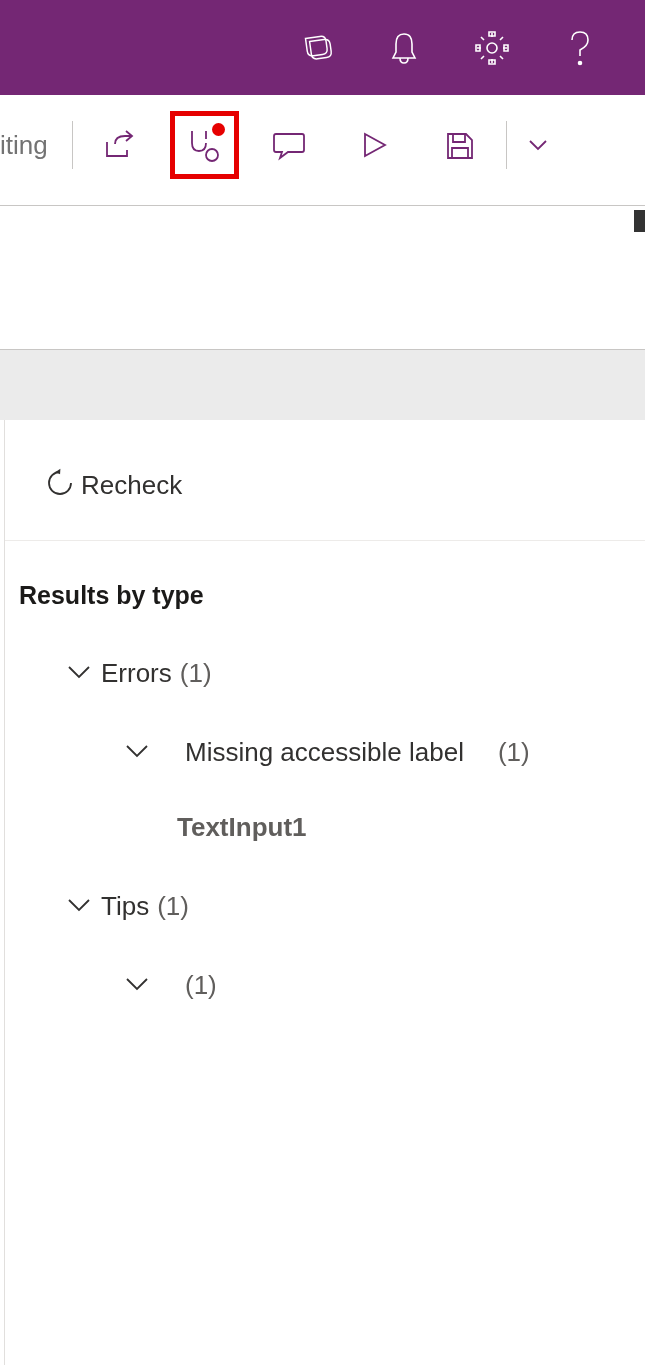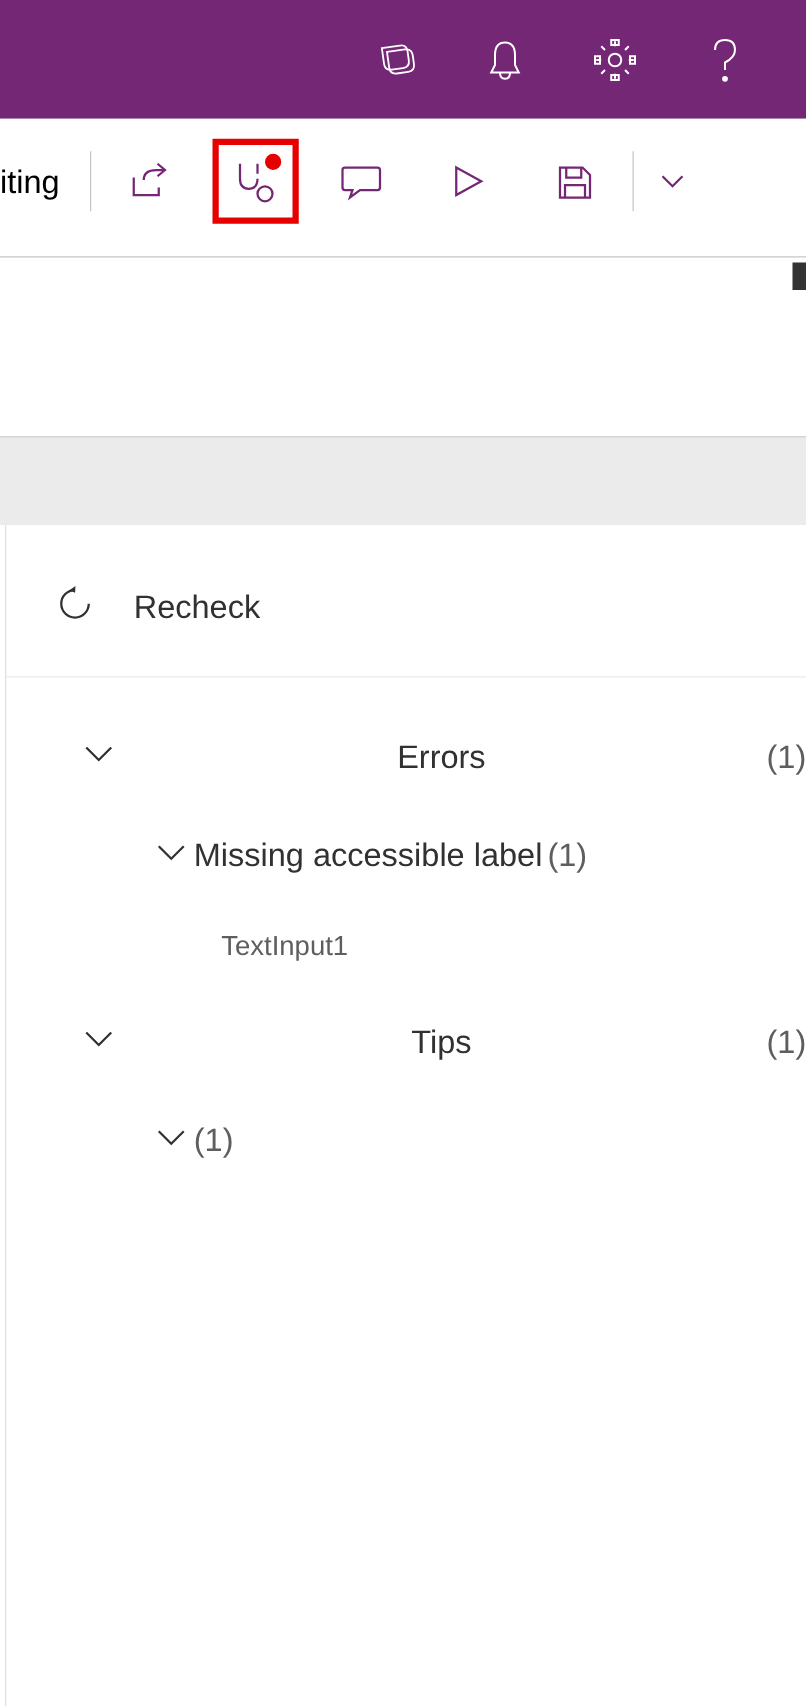--- a/index.html
+++ b/index.html
@@ -32,21 +32,21 @@
     .toolbar {
       background: #fff;
       height: 100px;
       display: flex;
       align-items: center;
       padding: 0 0px;
       gap: 0px;
     }
     .toolbar-text {
       font-size: 26px;
-      color: #000000;
+      color: #737373;
       padding-right: 20px;
     }
     .toolbar-sep {
       width: 1px;
       height: 48px;
       background: #c8c6c4;
       margin: 0 4px;
     }
     .tb-btn {
       width: 85px;
@@ -94,53 +94,52 @@
     .gray-strip { height: 70px; background: #ebebeb; }
     .panel {
       border-left: 1px solid #e1dfdd;
       margin-left: 4px;
       height: calc(1365px - 95px - 100px - 10px - 145px - 70px);
       padding-top: 48px;
     }
     .recheck-row {
       display: flex;
       align-items: center;
-      gap: 32px;
+      gap: 6px;
       padding: 0 40px 38px 40px;
       border-bottom: 1px solid #edebe9;
       cursor: pointer;
     }
     .recheck-row svg { stroke: #323130; fill: none; stroke-width: 1.8; }
     .recheck-label { font-size: 26px; color: #323130; }
     .results-title {
       font-size: 25px;
       font-weight: 600;
       color: #1b1a19;
       padding: 40px 0 0 14px;
     }
     .group-row {
       display: flex;
       align-items: center;
       gap: 8px;
       padding: 48px 0 0 60px;
       cursor: pointer;
-      justify-content: space-between;
     }
     .subgroup-row {
       display: flex;
       align-items: center;
-      gap: 4px;
+      gap: 34px;
       padding: 48px 0 0 118px;
       cursor: pointer;
     }
     .chev svg { stroke: #323130; fill: none; stroke-width: 1.8; }
     .grp-label { font-size: 26px; color: #323130; }
     .grp-count { font-size: 26px; color: #605e5c; }
     .item-row { padding: 44px 0 0 172px; cursor: pointer; }
-    .item-label { font-size: 22px; color: #605e5c; }
+    .item-label { font-size: 26px; color: #605e5c; font-weight: bold; }
   </style>
 </head>
 <body>
 
 <div class="header-bar">
   <div class="header-icon">
     <svg width="42" height="40" viewBox="0 0 44 40">
       <path d="M12 8 L28 8 Q34 8 34 14 L34 22 Q34 28 28 28 L18 28 Q12 28 12 22 Z" transform="rotate(-8 22 20)"></path>
       <path d="M16 12 L32 12 Q38 12 38 18 L38 26 Q38 32 32 32 L22 32 Q16 32 16 26 Z" transform="rotate(-8 22 20)"></path>
     </svg>
@@ -217,20 +216,21 @@
   <div class="recheck-row">
     <span>
       <svg width="30" height="30" viewBox="0 0 30 30">
         <path d="M15 4 A11 11 0 1 0 26 15"></path>
         <path d="M14 1 L16 6 L11 6 Z" fill="#323130" stroke="none" transform="rotate(25 15 4)"></path>
       </svg>
     </span>
     <span class="recheck-label">Recheck</span>
   </div>
 
+  <div class="results-title">Results by type</div>
 
   <div class="group-row">
     <span class="chev">
       <svg width="28" height="20" viewBox="0 0 28 20">
           <path d="M4 5 L14 15 L24 5"></path>
         </svg>
     </span>
     <span class="grp-label">Errors</span>
     <span class="grp-count">(1)</span>
   </div>

